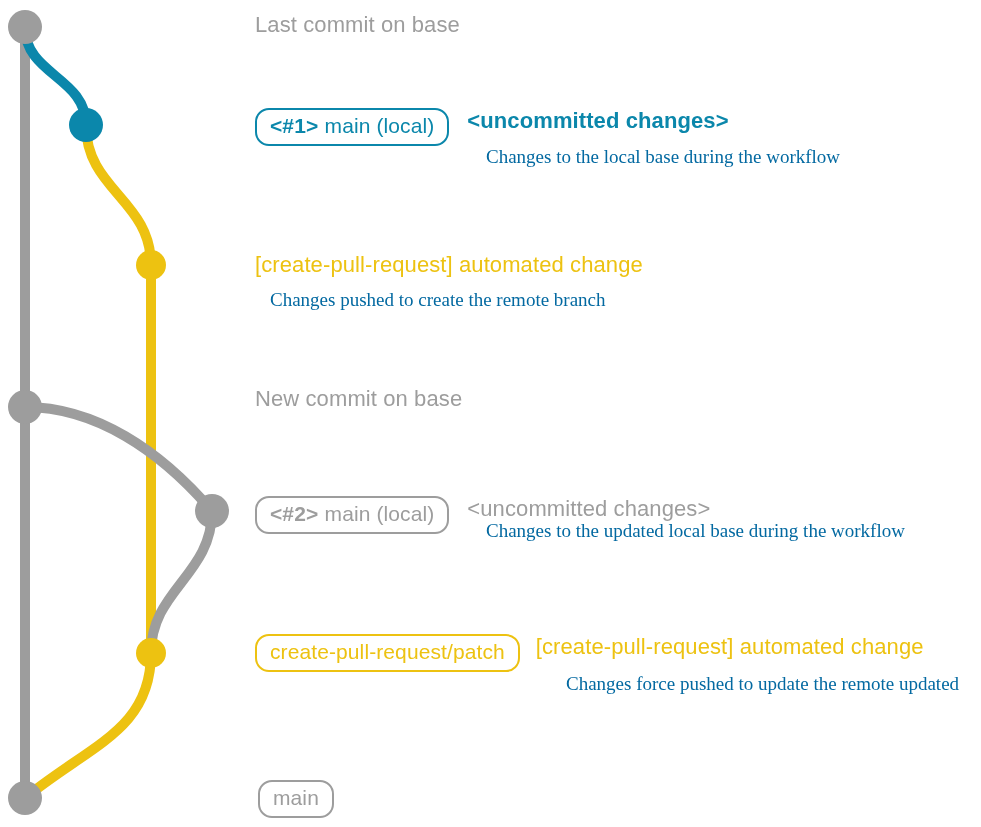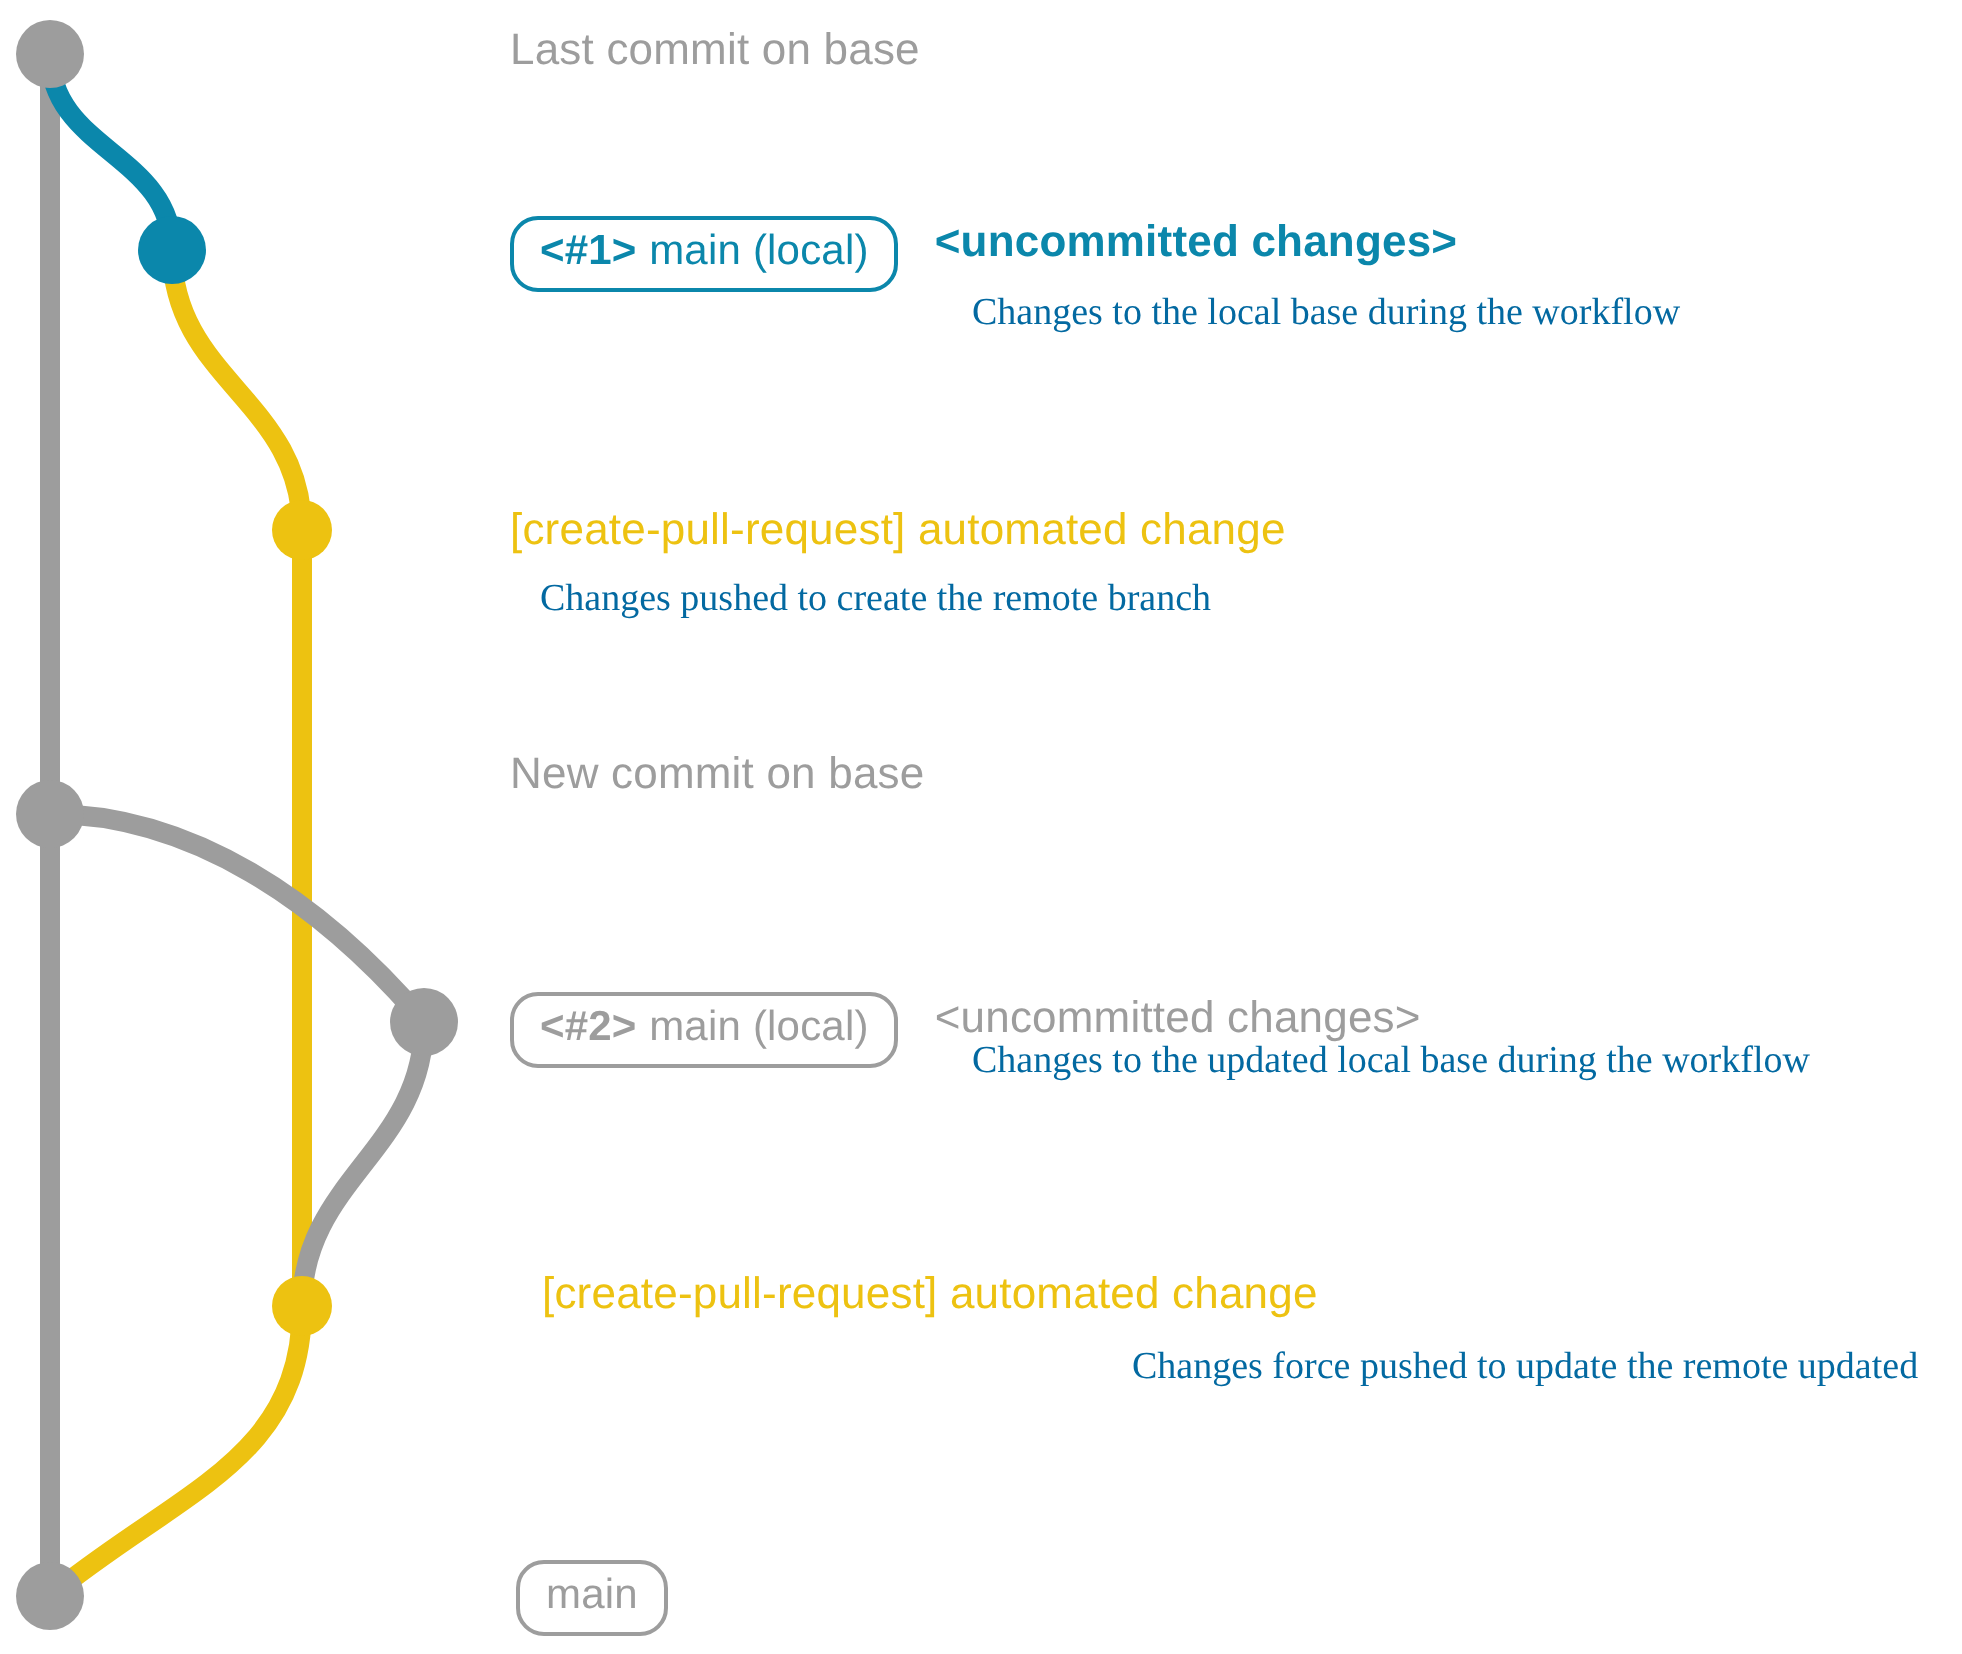--- a/index.html
+++ b/index.html
@@ -126,36 +126,39 @@
   <span class="gap-md"></span>
   <span class="subject bold c-blue">&lt;uncommitted changes&gt;</span>
 </div>
 <div class="desc" style="left:486px; top:146px;">Changes to the local base during the workflow</div>
 
 <div class="row" style="left:255px; top:252px;">
   <span class="subject c-yellow">[create-pull-request] automated change</span>
 </div>
 <div class="desc" style="left:270px; top:289px;">Changes pushed to create the remote branch</div>
 
-<div class="row" style="left:255px; top:374px;">
+<div class="row" style="left:255px; top:386px;">
   <span class="subject c-gray">New commit on base</span>
 </div>
 
 <div class="row" style="left:255px; top:496px;">
   <span class="badge c-gray">
     <span class="num">&lt;#2&gt;</span>
     <span class="sep"></span>
     <span>main (local)</span>
   </span>
   <span class="gap-md"></span>
   <span class="subject c-gray">&lt;uncommitted changes&gt;</span>
 </div>
 <div class="desc" style="left:486px; top:520px;">Changes to the updated local base during the workflow</div>
 
 <div class="row" style="left:255px; top:634px;">
+  <span class="badge c-yellow">
+    <span>create-pull-request/patch</span>
+  </span>
   <span class="gap-sm"></span>
   <span class="subject c-yellow">[create-pull-request] automated change</span>
 </div>
 <div class="desc" style="left:566px; top:673px;">Changes force pushed to update the remote updated</div>
 
 <div class="row" style="left:258px; top:780px;flex-direction:column;">
   <span class="badge c-gray">
     <span>main</span>
   </span>
   <span class="gap-md"></span>

